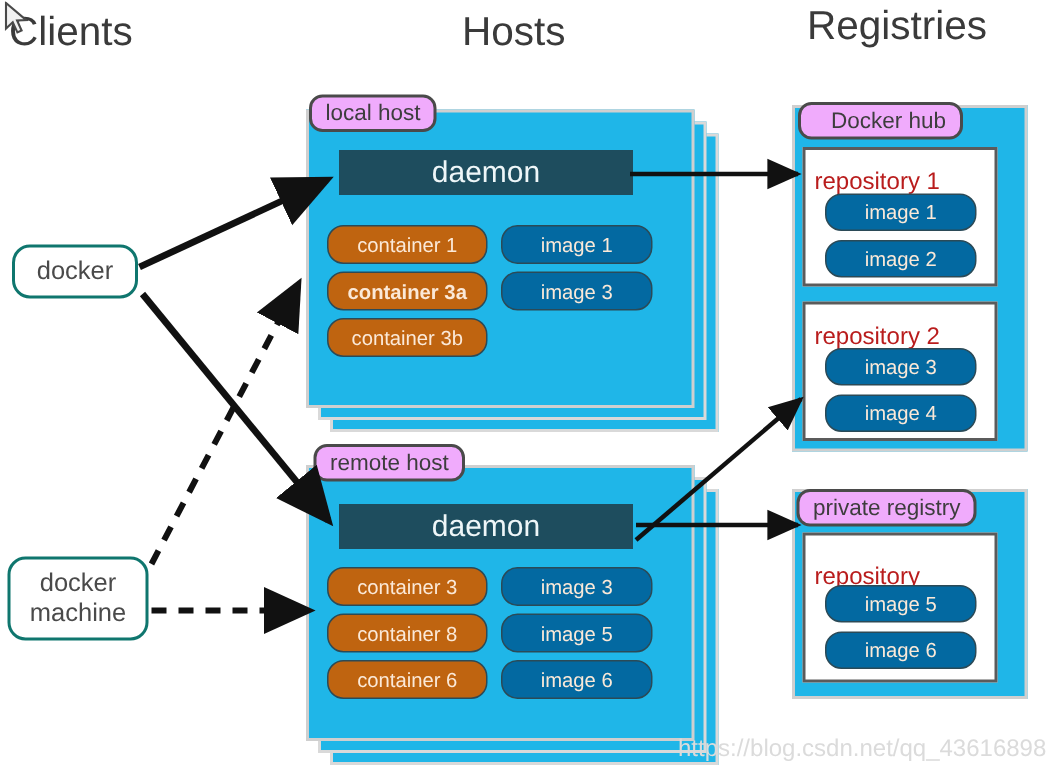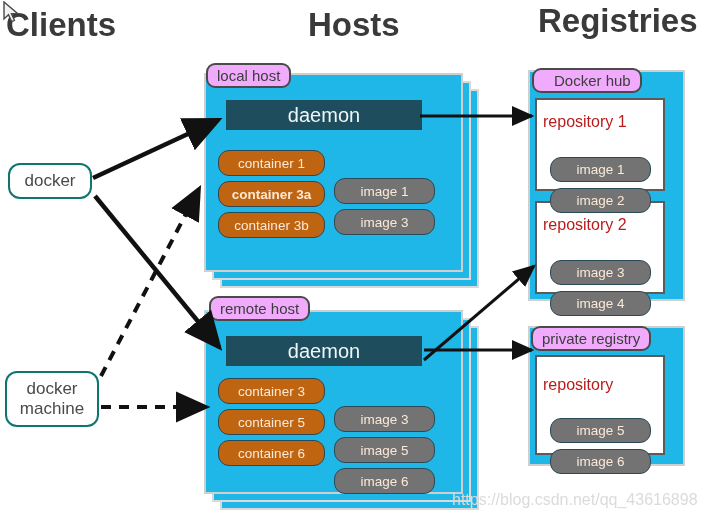--- a/index.html
+++ b/index.html
@@ -12,23 +12,23 @@
     width: 707px;
     height: 522px;
     background: #ffffff;
     font-family: "Liberation Sans", sans-serif;
     overflow: hidden;
   }
 
   
   .col-head {
     position: absolute;
-    font-size: 33px;
+    font-size: 27px;
     color: #3a3a3a;
-    font-weight: 700;
+    font-weight: 400;
     white-space: nowrap;
   }
 
   
   .client-box {
     position: absolute;
     background: #ffffff;
     border: 2px solid #0f766e;
     border-radius: 12px;
     box-sizing: border-box;
@@ -88,21 +88,21 @@
     display: flex;
     align-items: center;
     justify-content: center;
     font-size: 13.5px;
     color: #fbe9d8;
     border: 1.5px solid #2b4a57;
     z-index: 4;
     white-space: nowrap;
   }
   .pill.container { background: #bf6410; }
-  .pill.image     { background: #737373; margin-top: 28px; }
+  .pill.image     { background: #0369a1; }
 
   
   .reg-body {
     position: absolute;
     background: #1fb6e8;
     border: 2px solid #cfcfcf;
     box-sizing: border-box;
   }
   .repo-box {
     position: absolute;
@@ -196,21 +196,21 @@
     <div class="host-body" style="width:259px; height:184px;"></div>
 
     <div class="daemon" style="left:22px; top:26px; width:196px; height:30px;">
       <span>daemon</span>
     </div>
 
     <div class="pill container" style="left:14px; top:68px; width:107px; height:26px;">
       <span>container 3</span>
     </div>
     <div class="pill container" style="left:14px; top:99px; width:107px; height:26px;">
-      <span>container 5</span>
+      <span>container 8</span>
     </div>
     <div class="pill container" style="left:14px; top:130px; width:107px; height:26px;">
       <span>container 6</span>
     </div>
 
     <div class="pill image" style="left:130px; top:68px; width:101px; height:26px;">
       <span>image 3</span>
     </div>
     <div class="pill image" style="left:130px; top:99px; width:101px; height:26px;">
       <span>image 5</span>

